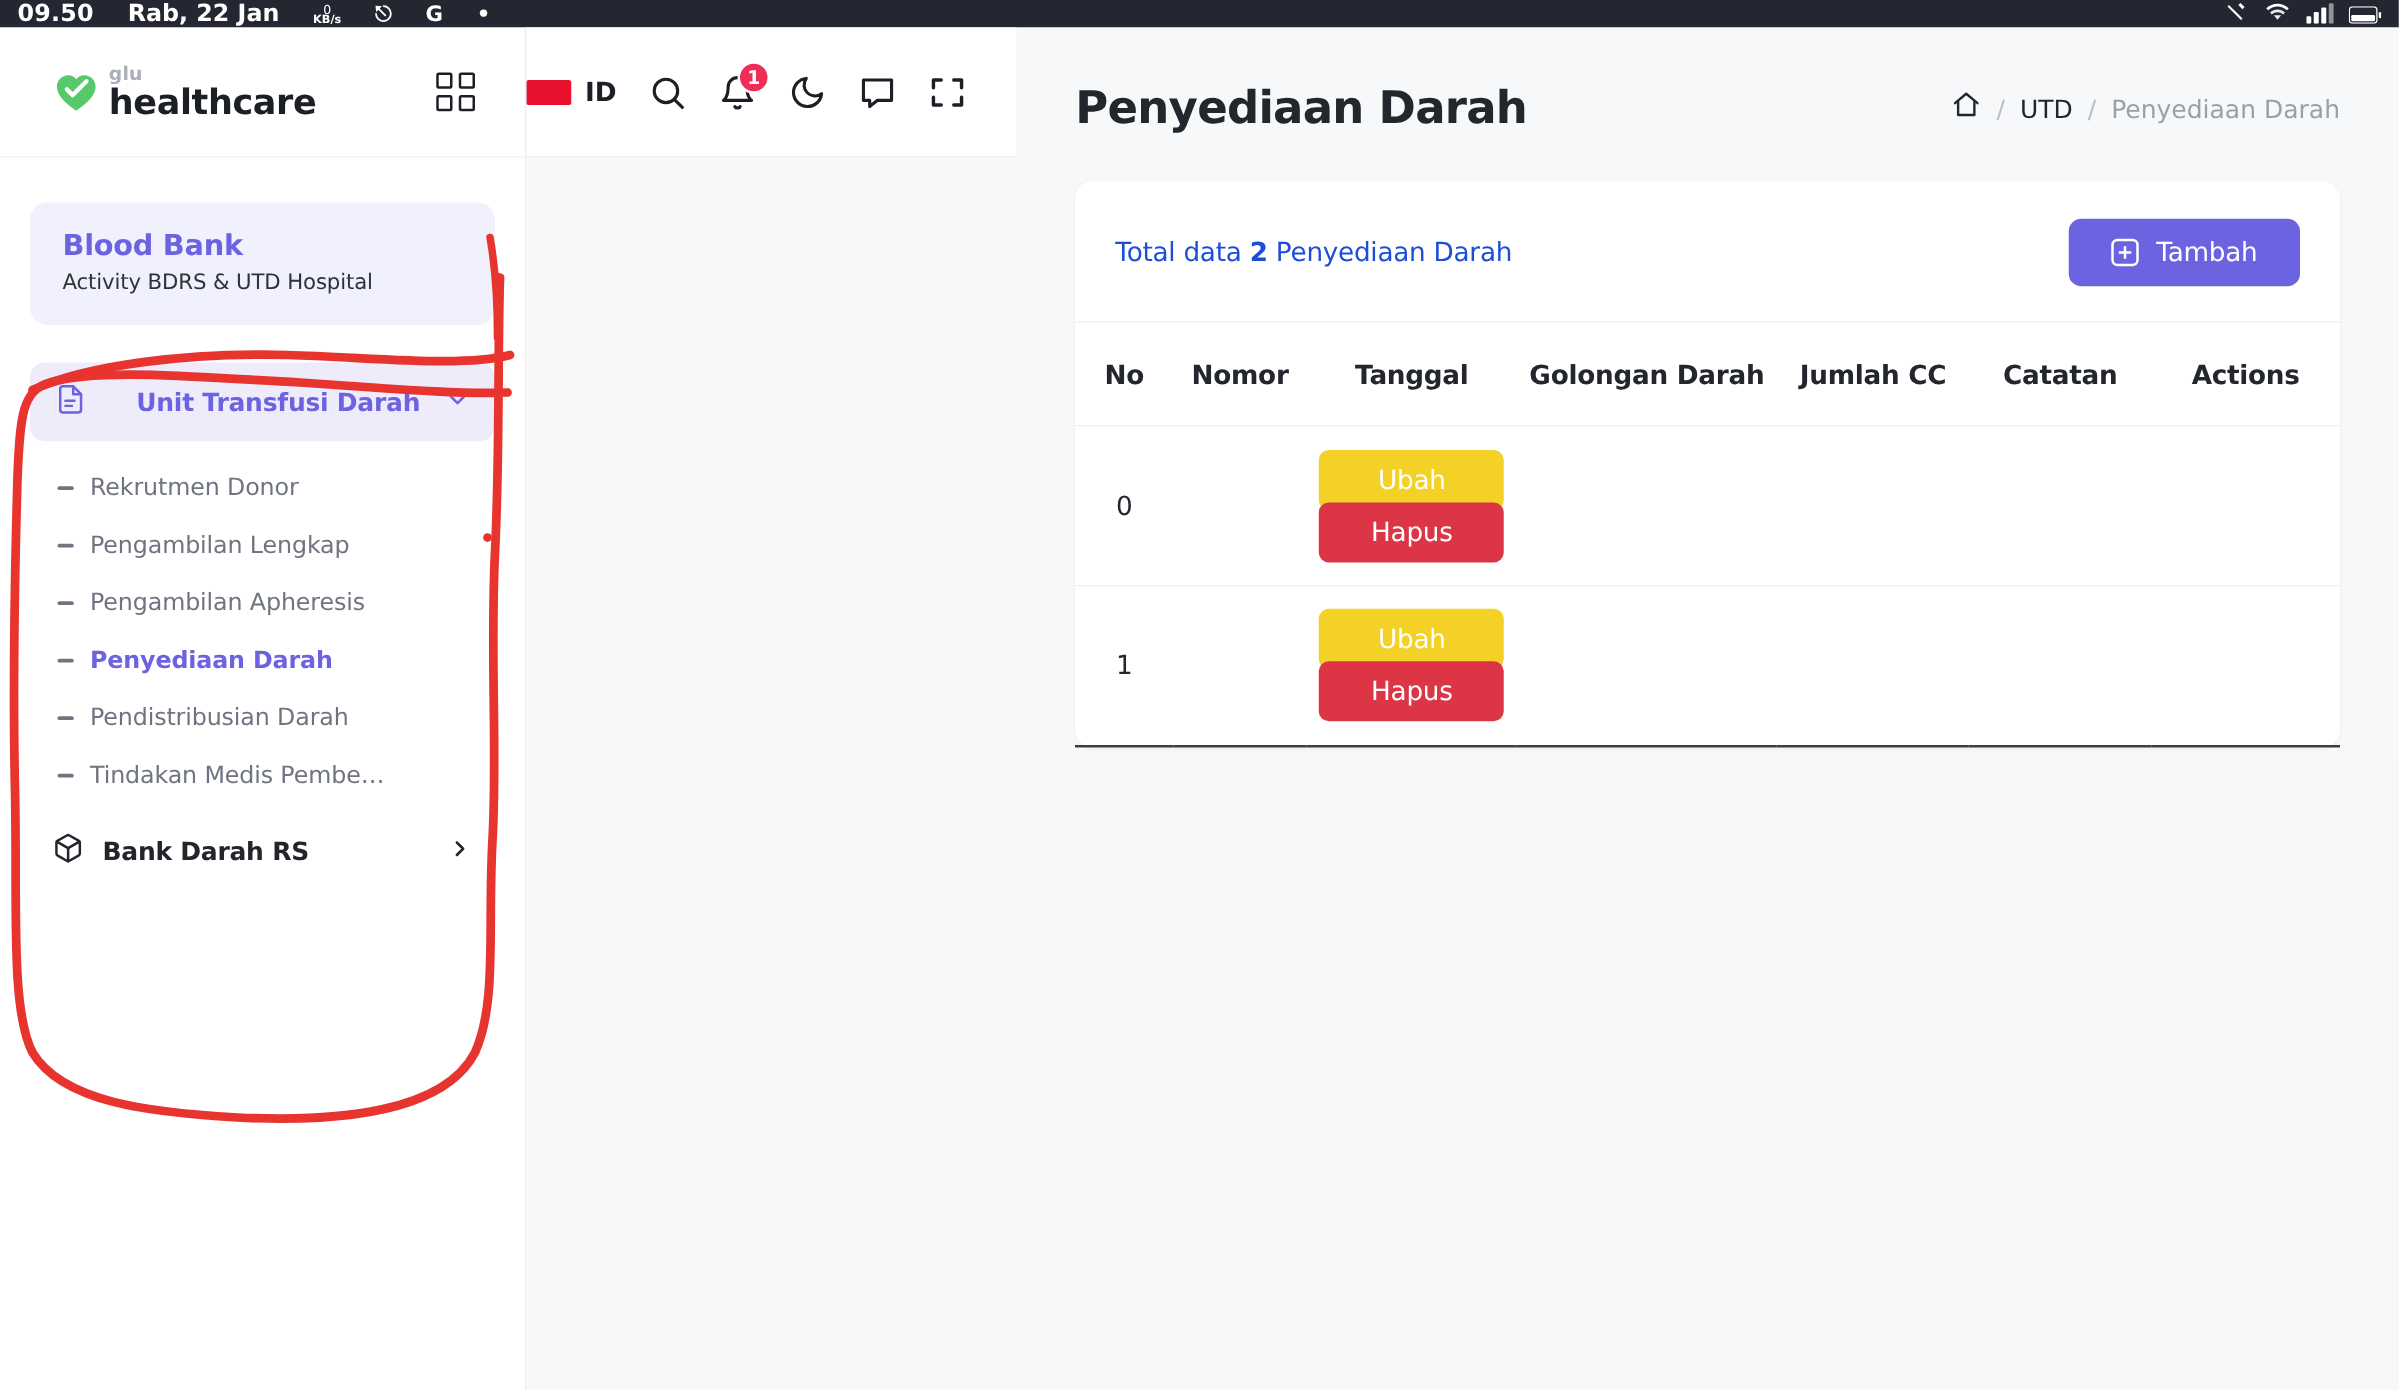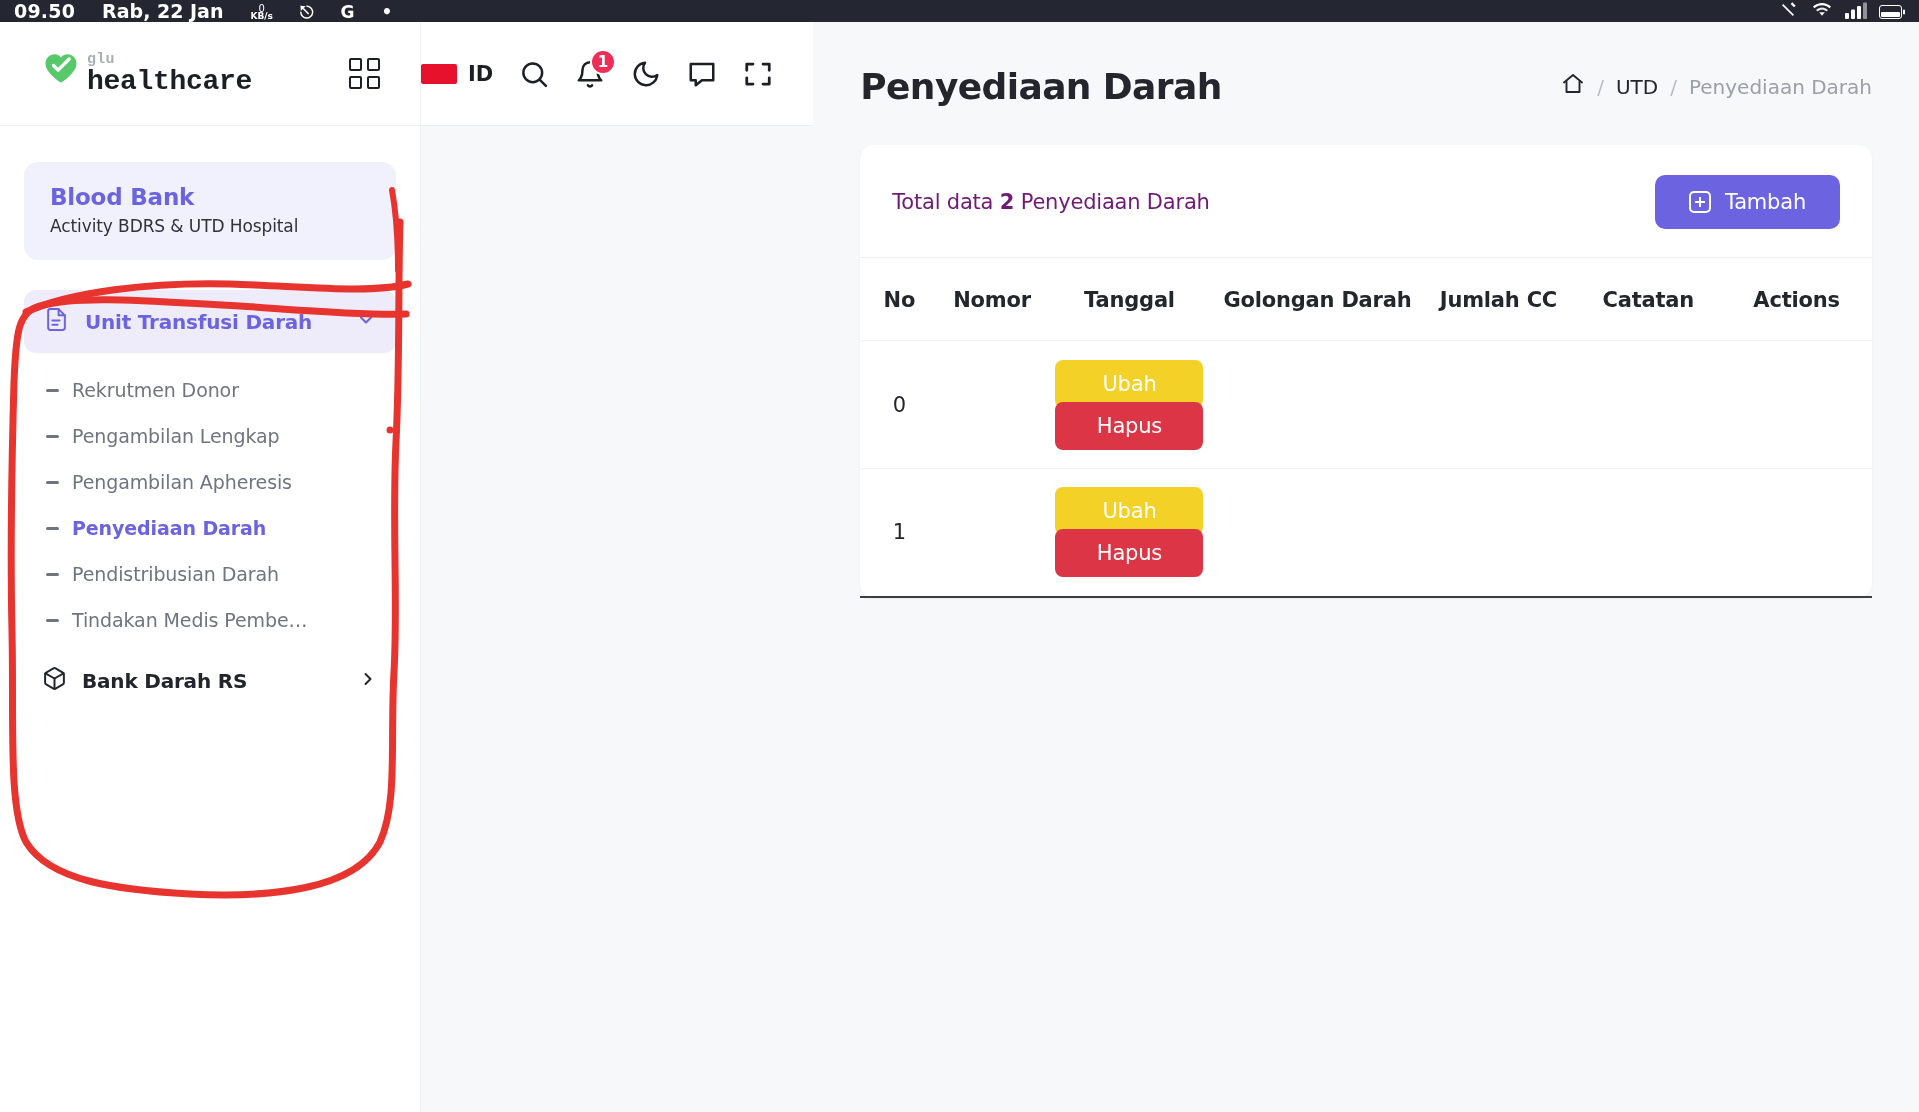--- a/index.html
+++ b/index.html
@@ -34,42 +34,42 @@
   .sidebar {
     width: 421px; height: 100%; background: #ffffff;
     border-right: 1px solid #eceef2; flex: 0 0 421px;
     position: relative;
   }
   .brandbar {
     height: 104px; display: flex; align-items: center;
     justify-content: space-between; padding: 0 40px 0 44px;
     border-bottom: 1px solid #f0f1f4;
   }
-  .brand { display: flex; gap: 9px; font-family: Liberation Mono, monospace; }
+  .brand { display: flex; align-items: center; gap: 9px; }
   .brand-heart { width: 34px; height: 32px; }
   .brand-txt { display: flex; flex-direction: column; line-height: 1; }
   .brand-glu { font-size: 15px; color: #a9aeb8; font-weight: 700; letter-spacing: .2px; margin-bottom: 1px; }
   .brand-name { font-size: 28px; font-weight: 800; color: #1c1f26; letter-spacing: -.3px; }
   .grid-icon { display: grid; grid-template-columns: 13px 13px; grid-template-rows: 13px 13px; gap: 5px; cursor: pointer; }
   .grid-icon i { border: 2.5px solid #1c1f26; border-radius: 2px; display: block; }
 
   .sidenav { padding: 36px 24px 0 24px; }
   .bank-card {
     background: #f1f0fd; border-radius: 14px;
     padding: 22px 26px 24px 26px; margin-bottom: 30px;
   }
   .bank-title { font-size: 23px; font-weight: 800; color: #6c63e0; letter-spacing: -.2px; margin-bottom: 6px; }
   .bank-sub { font-size: 17px; color: #2f3238; letter-spacing: -.1px; }
 
   .nav-group-head {
     display: flex; align-items: center; gap: 16px;
     background: #eeecfb; border-radius: 12px;
     padding: 17px 20px 17px 20px; cursor: pointer;
   }
-  .nav-group-head .lbl { font-size: 20px; font-weight: 600; color: #6c63e0; flex: 1; letter-spacing: -.2px; }
+  .nav-group-head .lbl { font-size: 20px; font-weight: 600; color: #6c63e0; flex: 1; letter-spacing: -.2px; margin-left: 24px; }
   .chev-d { color: #6c63e0; }
 
   .subnav { padding: 14px 0 6px 0; }
   .sub-item {
     display: flex; align-items: center; gap: 13px;
     padding: 12px 0 12px 22px; cursor: pointer;
   }
   .dash { width: 13px; height: 3px; background: #6f7480; border-radius: 2px; flex: 0 0 13px; }
   .sub-item .lbl { font-size: 19px; color: #6f7480; letter-spacing: -.1px; white-space: nowrap; }
   .sub-item.active .lbl { color: #6c63e0; font-weight: 700; }
@@ -122,21 +122,21 @@
   .content { flex: 1; padding: 44px 47px 0 47px; overflow: hidden; }
   .page-head { display: flex; align-items: center; justify-content: space-between; margin-bottom: 38px; }
   .page-title { font-size: 36px; font-weight: 700; color: #23262d; letter-spacing: -.6px; }
   .crumbs { display: flex; align-items: center; gap: 12px; font-size: 20px; color: #8c9199; }
   .crumbs .sep { color: #b9bdc4; }
   .crumb-link { color: #23262d; cursor: pointer; }
   .crumb-cur { color: #9aa0a8; }
 
   .card { background: #ffffff; border-radius: 14px; box-shadow: 0 1px 3px rgba(16,24,40,.05); }
   .card-head { display: flex; align-items: center; justify-content: space-between; padding: 30px 32px 28px 32px; }
-  .total-txt { font-size: 21px; color: #701a75; letter-spacing: -.2px; }
+  .total-txt { font-size: 21px; color: #1d4ed8; letter-spacing: -.2px; }
   .total-txt b { font-weight: 800; }
   .btn-add {
     background: #6c63e0; color: #ffffff; border: none; border-radius: 10px;
     padding: 15px 34px; font-size: 21px; font-family: inherit; cursor: pointer;
     display: flex; align-items: center; gap: 14px; letter-spacing: -.2px;
   }
   .plusbox { width: 22px; height: 22px; border: 2.2px solid #ffffff; border-radius: 5px; position: relative; display: block; }
   .plusbox::before, .plusbox::after { content:""; position:absolute; background:#fff; }
   .plusbox::before { left: 4px; right: 4px; top: 8px; height: 2.2px; }
   .plusbox::after { top: 4px; bottom: 4px; left: 8px; width: 2.2px; }

